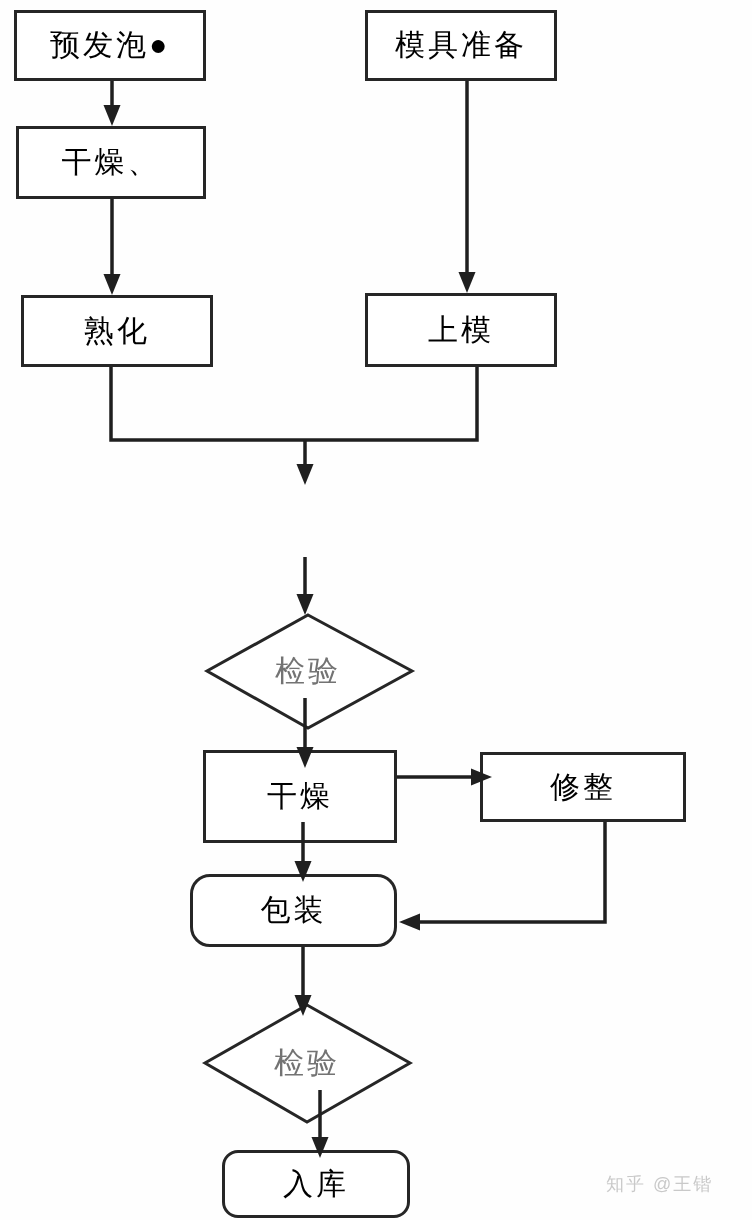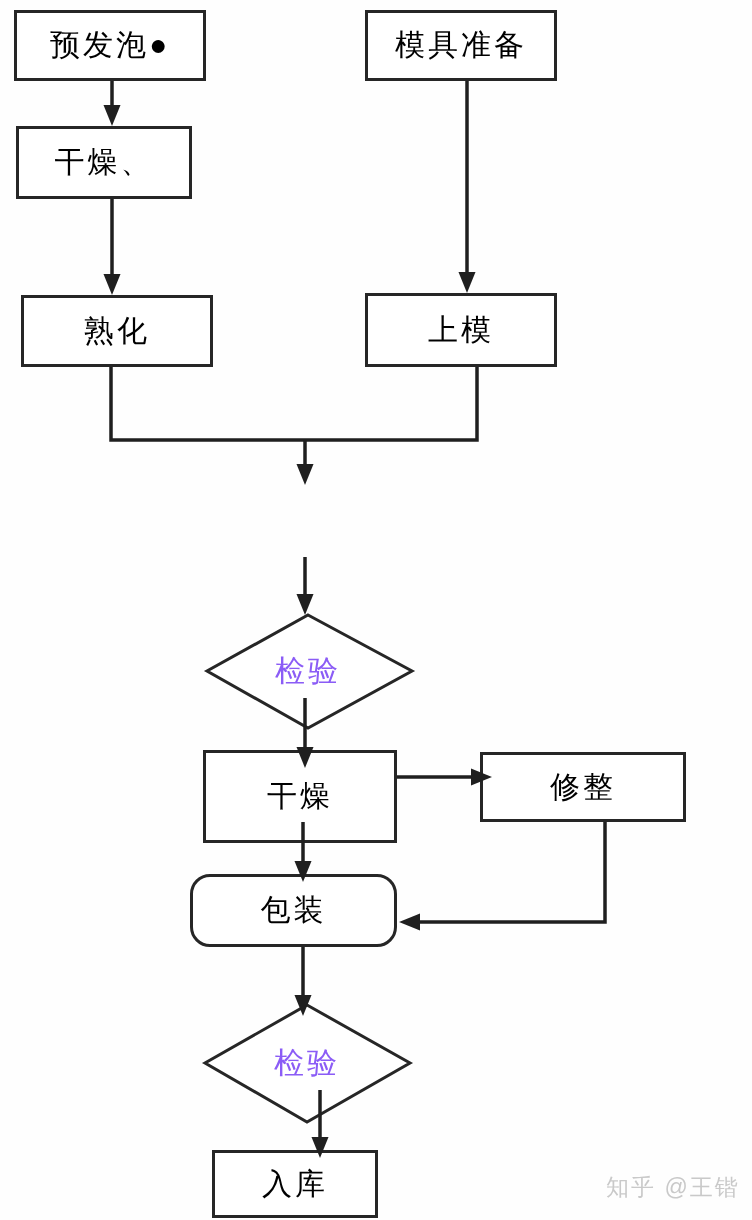--- a/index.html
+++ b/index.html
@@ -27,56 +27,56 @@
     letter-spacing: 3px;
     color: #000000;
     z-index: 2;
     white-space: nowrap;
   }
   .diamond-label {
     position: absolute;
     transform: translate(-50%, -50%);
     font-size: 30px;
     letter-spacing: 3px;
-    color: #8b5cf6;
+    color: #737373;
     z-index: 4;
     white-space: nowrap;
   }
   svg.connectors {
     position: absolute;
     left: 0;
     top: 0;
     z-index: 3;
     pointer-events: none;
   }
   .watermark {
     position: absolute;
     left: 606px;
     top: 1172px;
-    font-size: 23px;
+    font-size: 18px;
     letter-spacing: 2px;
     color: #c9c9c9;
     font-family: "Liberation Sans", "DejaVu Sans", sans-serif;
     z-index: 5;
   }
 </style>
 </head>
 <body>
 
 <div class="canvas">
 
   <div class="node" style="left:14px;  top:10px;   width:192px; height:71px;">
     <span>预发泡●</span>
   </div>
 
   <div class="node" style="left:365px; top:10px;   width:192px; height:71px;">
     <span>模具准备</span>
   </div>
 
-  <div class="node" style="left:16px;  top:126px;  width:176px; height:73px;">
+  <div class="node" style="left:16px;  top:126px;  width:190px; height:73px;">
     <span>干燥、</span>
   </div>
 
   <div class="node" style="left:15px;  top:295px;  width:192px; height:72px;margin-left:6px;">
     <span>熟化</span>
   </div>
 
   <div class="node" style="left:365px; top:293px;  width:192px; height:74px;">
     <span>上模</span>
   </div>
@@ -87,21 +87,21 @@
   </div>
 
   <div class="node" style="left:480px; top:752px;  width:206px; height:70px;">
     <span>修整</span>
   </div>
 
   <div class="node" style="left:190px; top:874px;  width:207px; height:73px;border-radius:20px;">
     <span>包装</span>
   </div>
 
-  <div class="node" style="left:212px; top:1150px; width:166px; height:68px;">
+  <div class="node" style="left:222px; top:1150px; width:188px; height:68px;border-radius:16px;">
     <span>入库</span>
   </div>
 
   <div class="diamond-label" style="left:308px; top:671px;">检验</div>
 
   <div class="diamond-label" style="left:307px; top:1063px;">检验</div>
 
   <svg class="connectors" width="752" height="1220" viewBox="0 0 752 1220">
 
     <polygon points="308,615 412,671 308,728 207,671" fill="#ffffff" stroke="#262626" stroke-width="3"></polygon>

